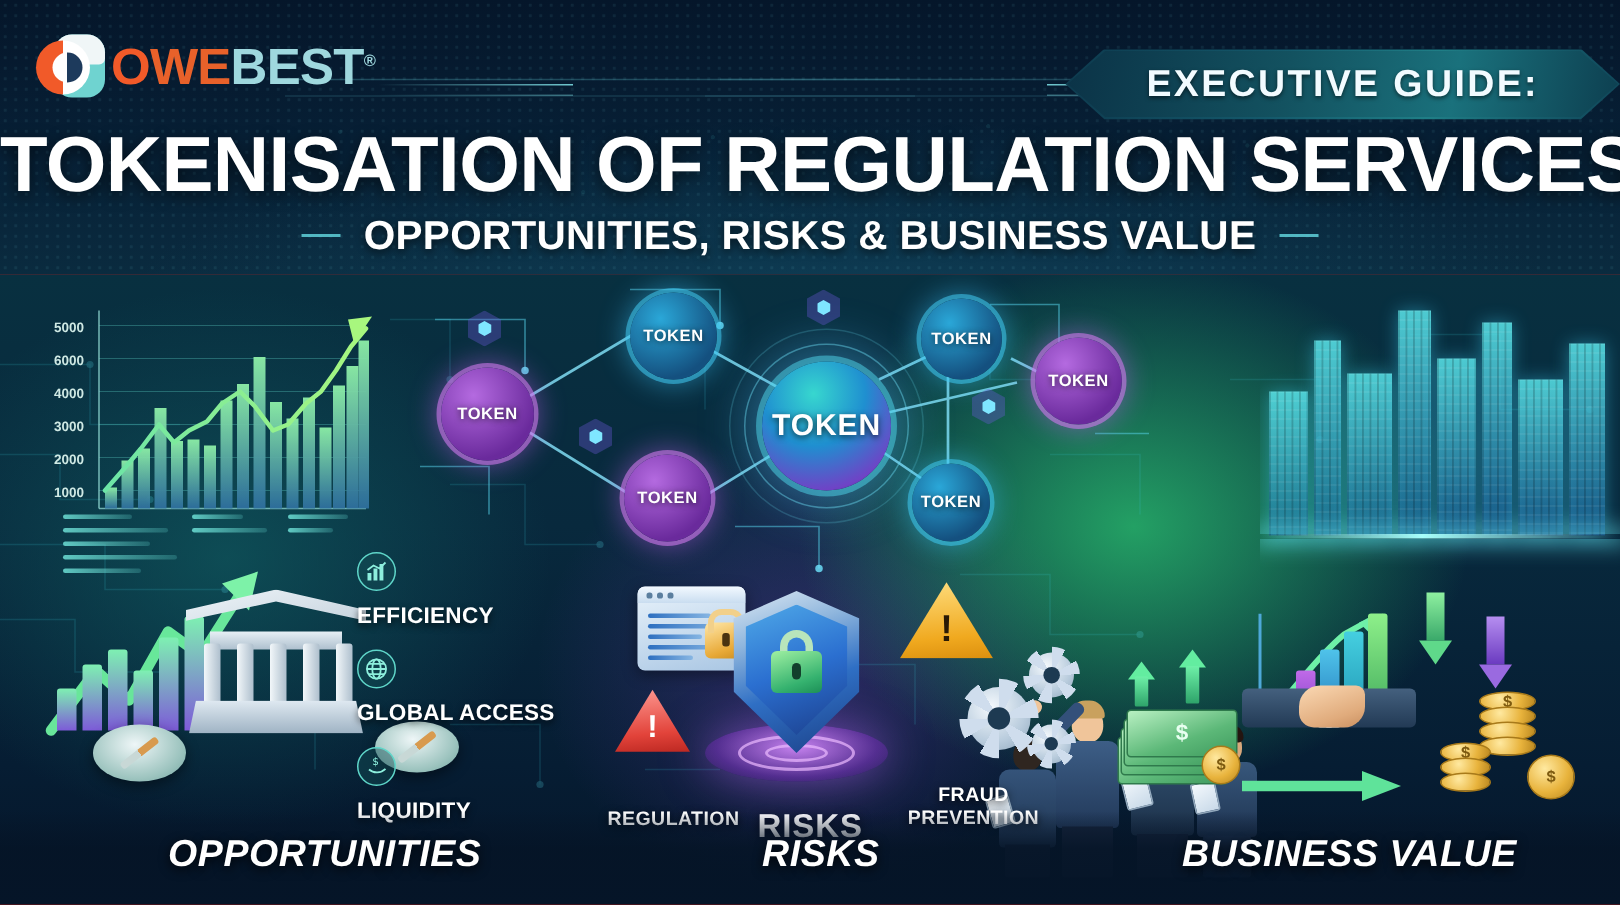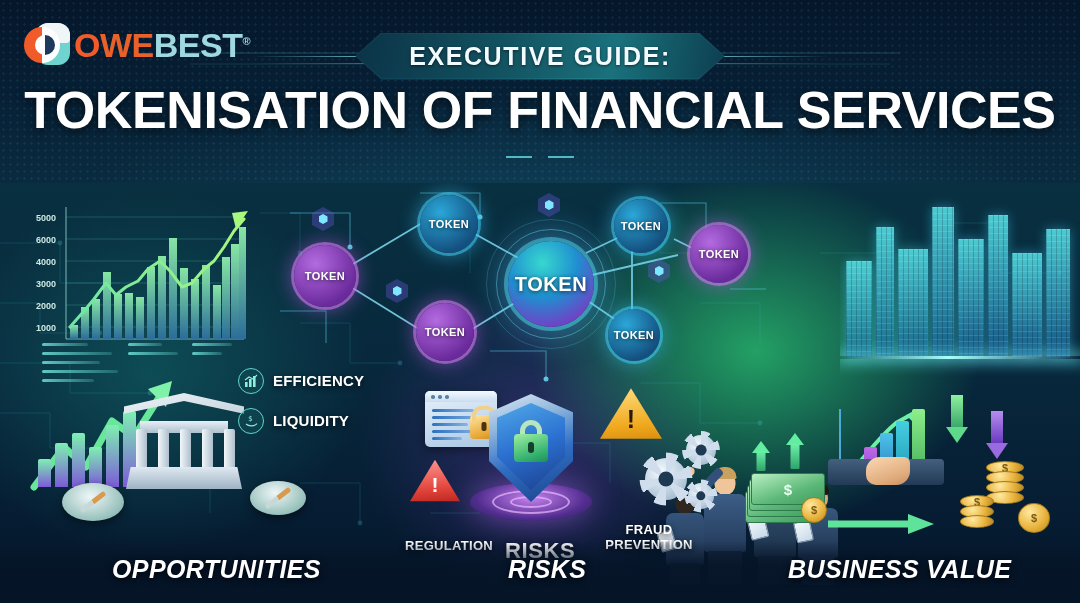--- a/index.html
+++ b/index.html
@@ -53,21 +53,21 @@
     background:linear-gradient(90deg,#ffffff 0 50%, #1d3a5c 50% 100%); }
   .logo-txt { font-size:34px; font-weight:700; letter-spacing:-.5px; margin-left:2px;
     line-height:1; position:relative; top:1px; }
   .logo-txt .o { color:#f15a29; }
   .logo-txt .we { color:#e8612a; }
   .logo-txt .best { color:#9fd8de; }
   .logo-r { font-size:11px; color:#9fd8de; vertical-align:super; }
 
   
   .eg-wrap { position:absolute; left:0; top:32px; width:1080px; height:48px; z-index:5;
-    display:flex; align-items:center; justify-content:center; }
+    display:flex; align-items:center; justify-content:flex-end; }
   .eg-banner { position:relative; padding:9px 54px;
     background:linear-gradient(100deg,#0d3a4e 0%, #14596b 38%, #1f7e86 66%, #0f4558 100%);
     clip-path:polygon(26px 0, calc(100% - 26px) 0, 100% 50%, calc(100% - 26px) 100%, 26px 100%, 0 50%);
     border:0; }
   .eg-banner:before { content:""; position:absolute; inset:1.5px;
     clip-path:polygon(25px 0, calc(100% - 25px) 0, 100% 50%, calc(100% - 25px) 100%, 25px 100%, 0 50%);
     background:linear-gradient(100deg,#0b3347 0%, #135260 40%, #1a717c 70%, #0d3f50 100%); }
   .eg-banner span { position:relative; display:block; font-size:25px; font-weight:700;
     letter-spacing:1.6px; color:#f2fbff; text-shadow:0 1px 3px rgba(0,0,0,.55); }
   .eg-line { position:absolute; top:50%; height:1px; width:130px;
@@ -113,21 +113,21 @@
   .axis-lbl { position:absolute; font-size:9px; color:#cfe9e4; font-weight:600;
     text-align:right; width:34px; }
   .chartsvg { position:absolute; left:0; top:0; }
 
   .faketext { position:absolute; left:42px; top:160px; width:200px; height:44px; }
   .ft-row { position:absolute; height:3px; border-radius:2px;
     background:linear-gradient(90deg, rgba(110,225,215,.85), rgba(90,200,195,.25)); }
 
   
   .opps { position:absolute; left:238px; top:185px; width:150px; }
-  .opp-item { display:flex; align-items:center; gap:9px; margin-bottom:14px; }
+  .opp-item { display:flex; align-items:flex-start; gap:9px; margin-bottom:14px;flex-direction:column; }
   .opp-ic { width:26px; height:26px; flex:none; border-radius:50%;
     border:1.6px solid #5fd6c9; display:flex; align-items:center; justify-content:center;
     background:rgba(20,80,86,.45); color:#8defdd; font-size:13px; }
   .opp-tx { font-size:15px; font-weight:700; color:#ffffff; line-height:1.05;
     text-shadow:0 2px 5px rgba(0,0,0,.7); letter-spacing:.2px; }
 
   
   .net { position:absolute; left:270px; top:0px; width:500px; height:210px; }
   .node { position:absolute; border-radius:50%;
     display:flex; align-items:center; justify-content:center;
@@ -340,24 +340,25 @@
     <div class="eg-wrap">
       <div class="eg-line l"></div>
       <div class="eg-line l2"></div>
       <div class="eg-line r"></div>
       <div class="eg-line r2"></div>
       <div class="eg-banner">
         <span>EXECUTIVE GUIDE:</span>
       </div>
     </div>
 
-    <div class="title">TOKENISATION OF FINANCIAL SERVICES</div>
+    <div class="title">TOKENISATION OF REGULATION SERVICES</div>
 
     <div class="subtitle-row">
       <div class="sub-dash"></div>
+      <div class="subtitle">OPPORTUNITIES, RISKS &amp; BUSINESS VALUE</div>
       <div class="sub-dash"></div>
     </div>
   </div>
 
   <div class="body-area">
 
     <svg class="circuit" width="1080" height="420" viewBox="0 0 1080 420">
       <g stroke="#38c7d8" stroke-width="1" fill="none" opacity=".55">
         <path d="M0 60 H60 V100 H120"></path>
           <path d="M0 120 H40 V150 H100"></path>
@@ -509,20 +510,32 @@
                 <rect x="5" y="5" width="2.6" height="8"></rect>
             <rect x="9" y="2" width="2.6" height="11"></rect>
               </g>
             <path d="M1 6 L5 3 L9 5 L13 1" stroke="#8defdd" stroke-width="1.2" fill="none"></path>
           </svg>
         </div>
         <div class="opp-tx">EFFICIENCY</div>
       </div>
       <div class="opp-item">
         <div class="opp-ic">
+          <svg width="16" height="16" viewBox="0 0 16 16" fill="none" stroke="#8defdd" stroke-width="1.2">
+            <circle cx="8" cy="8" r="6.4"></circle>
+              <ellipse cx="8" cy="8" rx="2.8" ry="6.4"></ellipse>
+            <line x1="1.6" y1="8" x2="14.4" y2="8"></line>
+              <line x1="2.6" y1="4.6" x2="13.4" y2="4.6"></line>
+            <line x1="2.6" y1="11.4" x2="13.4" y2="11.4"></line>
+          </svg>
+        </div>
+        <div class="opp-tx">GLOBAL ACCESS</div>
+      </div>
+      <div class="opp-item">
+        <div class="opp-ic">
           <svg width="15" height="15" viewBox="0 0 15 15" fill="none" stroke="#8defdd" stroke-width="1.2">
             <text x="4.2" y="7" font-size="7" fill="#8defdd" stroke="none" font-family="DejaVu Sans">$</text>
             <path d="M2 10 C5 12.6 10 12.6 13 9.6"></path>
           </svg>
         </div>
         <div class="opp-tx">LIQUIDITY</div>
       </div>
     </div>
 
     <div class="net">

